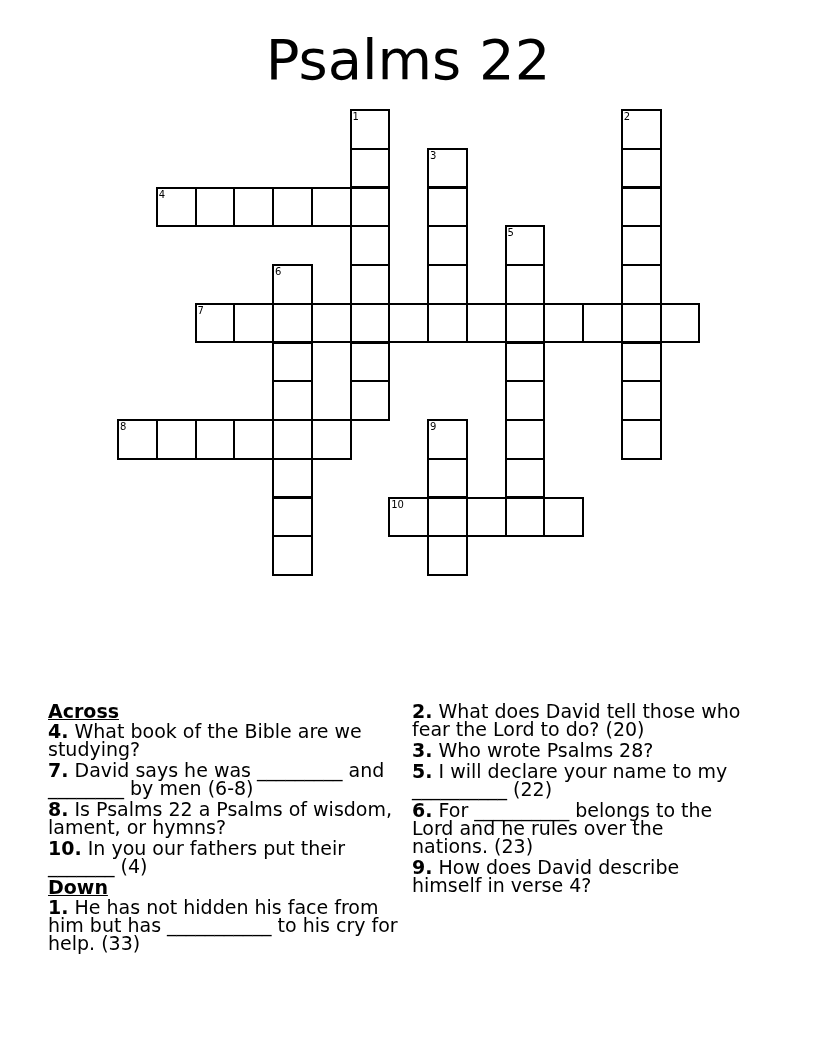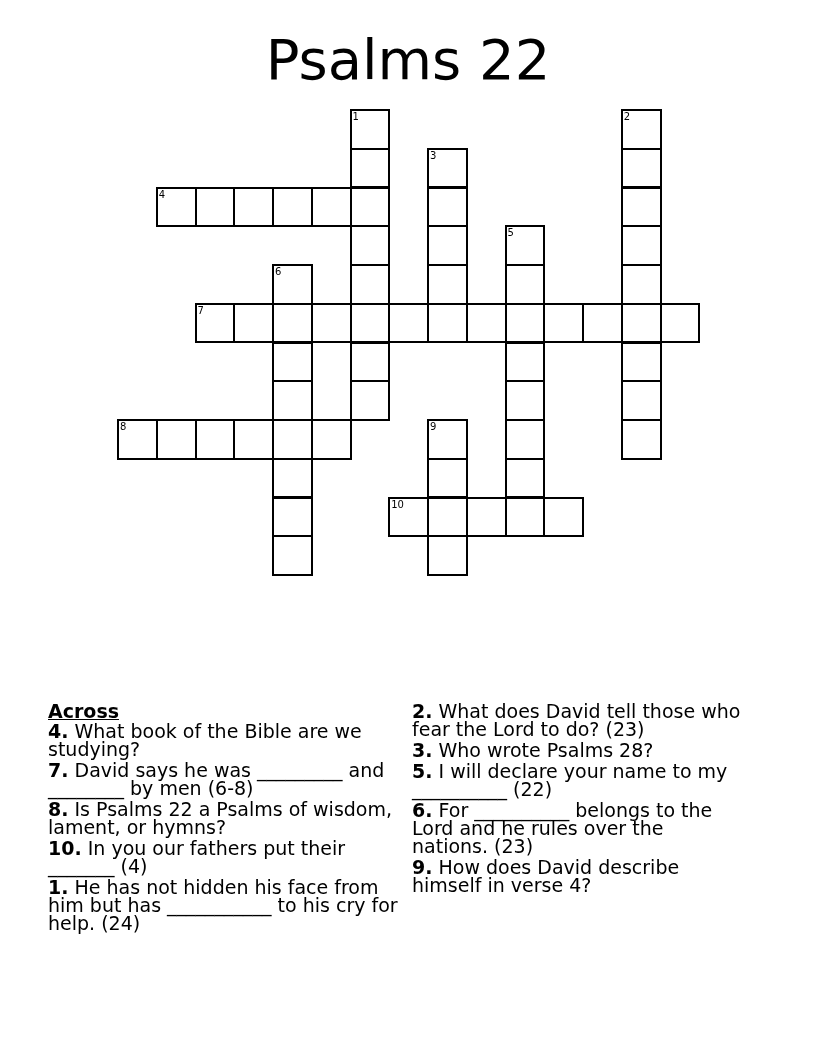--- a/index.html
+++ b/index.html
@@ -110,22 +110,23 @@
     <div class="cell" style="left: 466.75px; top: 497.5px;"></div>
     <div class="cell" style="left: 544.25px; top: 497.5px;"></div>
   </div>
 
 <div class="clues left">
   <div class="section-head">Across</div>
   <div class="clue"><b>4.</b> <span>What book of the Bible are we studying?</span></div>
   <div class="clue"><b>7.</b> <span>David says he was _________ and ________ by men (6-8)</span></div>
   <div class="clue"><b>8.</b> <span>Is Psalms 22 a Psalms of wisdom, lament, or hymns?</span></div>
   <div class="clue"><b>10.</b> <span>In you our fathers put their _______ (4)</span></div>
-  <div class="clue"><b>1.</b> <span>He has not hidden his face from him but has ___________ to his cry for help. (24)</span></div>
+  <div class="section-head">Down</div>
+  <div class="clue"><b>1.</b> <span>He has not hidden his face from him but has ___________ to his cry for help. (33)</span></div>
 </div>
 
 <div class="clues right">
-  <div class="clue"><b>2.</b> <span>What does David tell those who fear the Lord to do? (23)</span></div>
+  <div class="clue"><b>2.</b> <span>What does David tell those who fear the Lord to do? (20)</span></div>
   <div class="clue"><b>3.</b> <span>Who wrote Psalms 28?</span></div>
   <div class="clue"><b>5.</b> <span>I will declare your name to my __________ (22)</span></div>
   <div class="clue"><b>6.</b> <span>For __________ belongs to the Lord and he rules over the nations. (23)</span></div>
   <div class="clue"><b>9.</b> <span>How does David describe himself in verse 4?</span></div>
 </div>
 
 </body></html>

